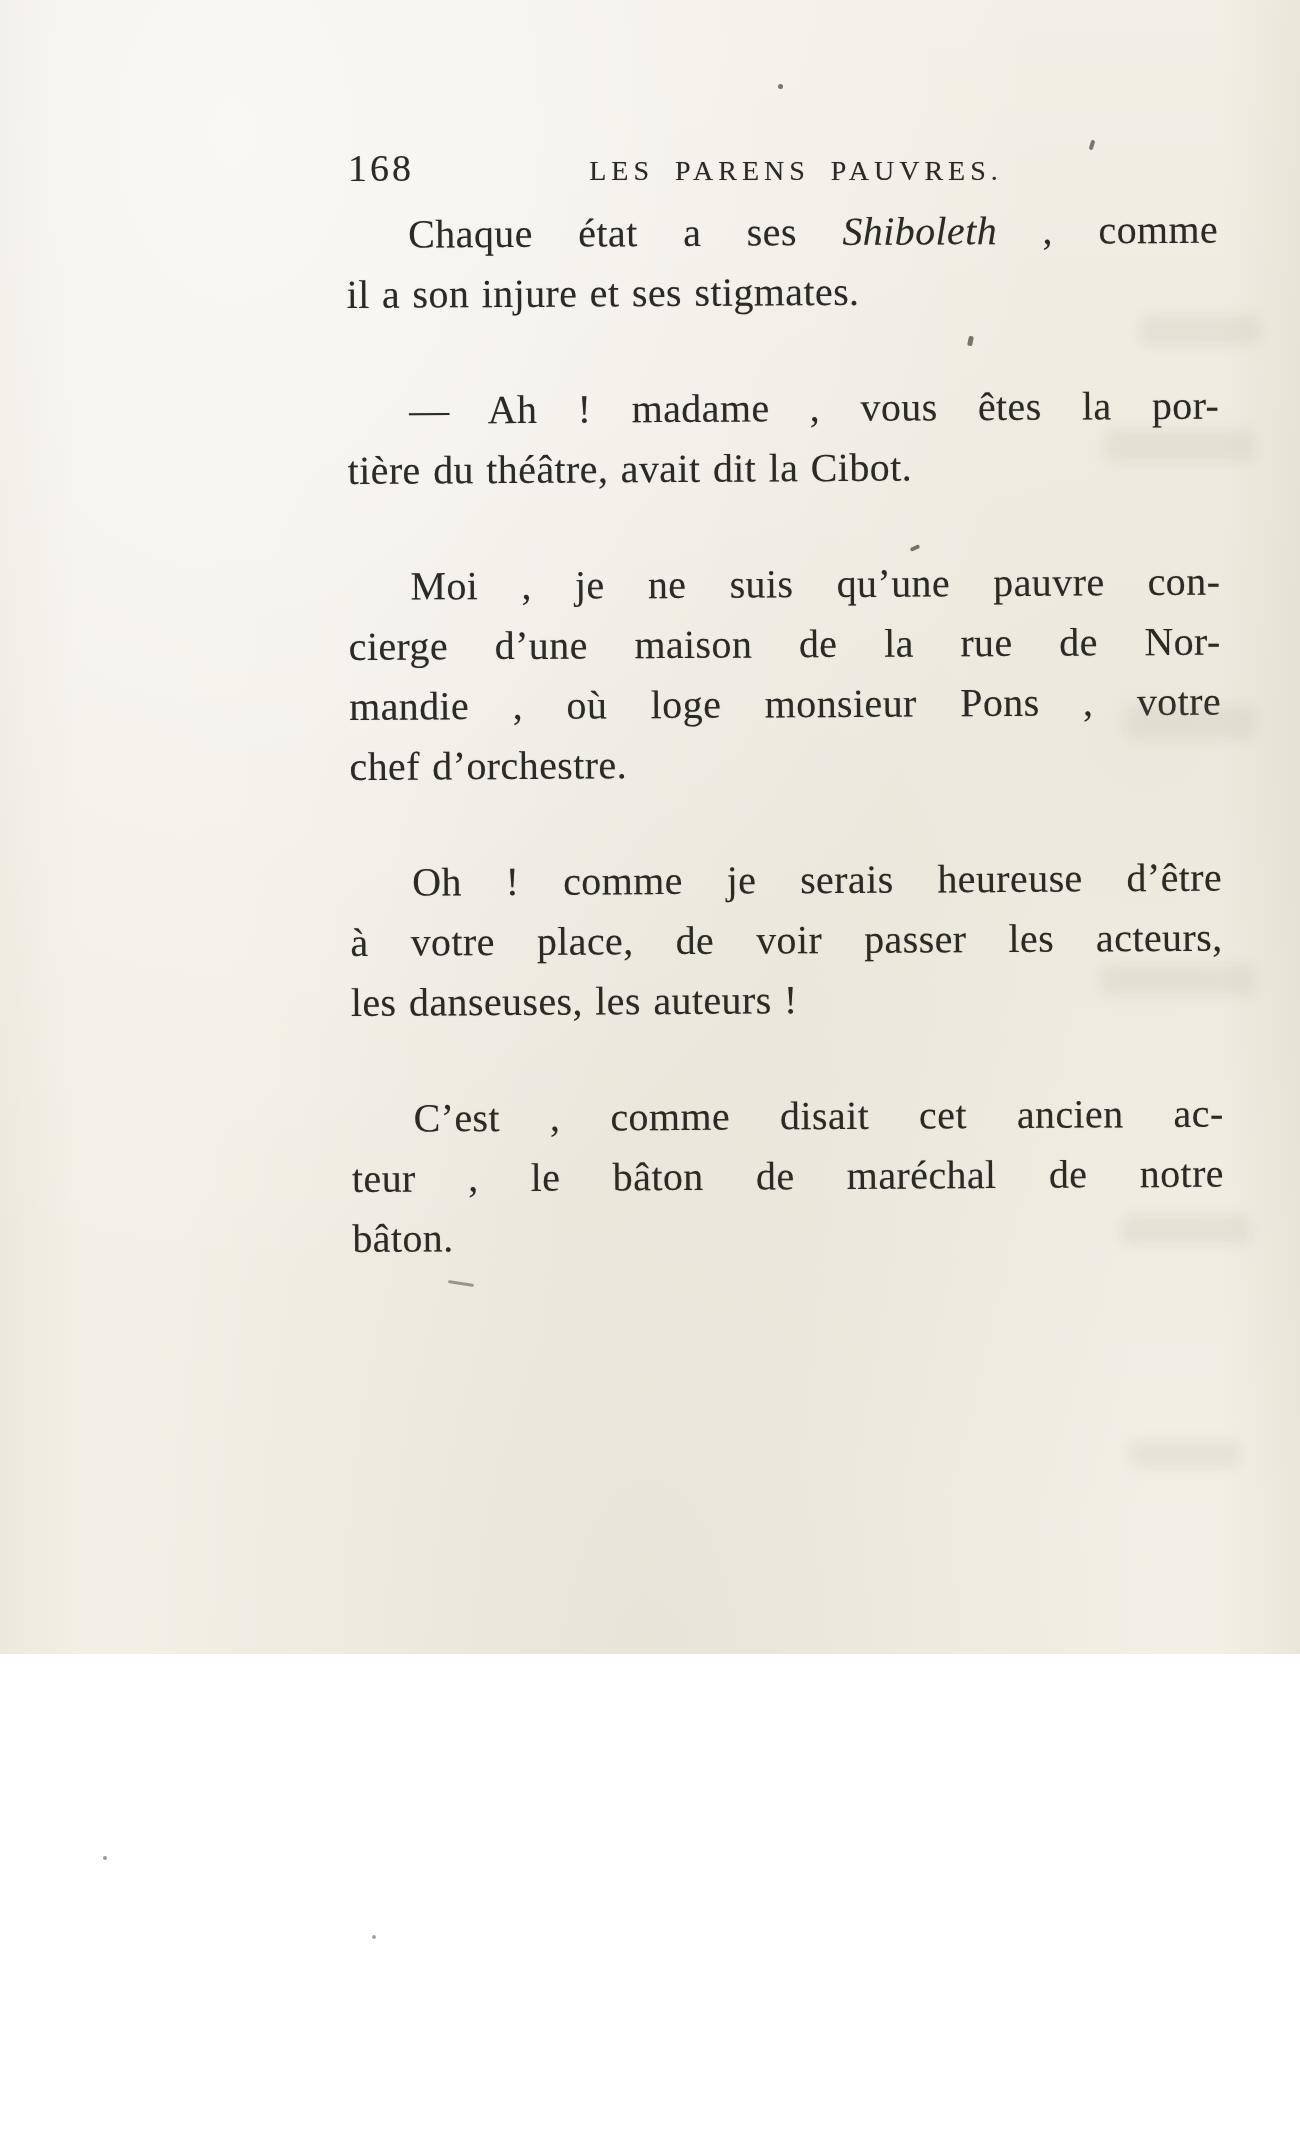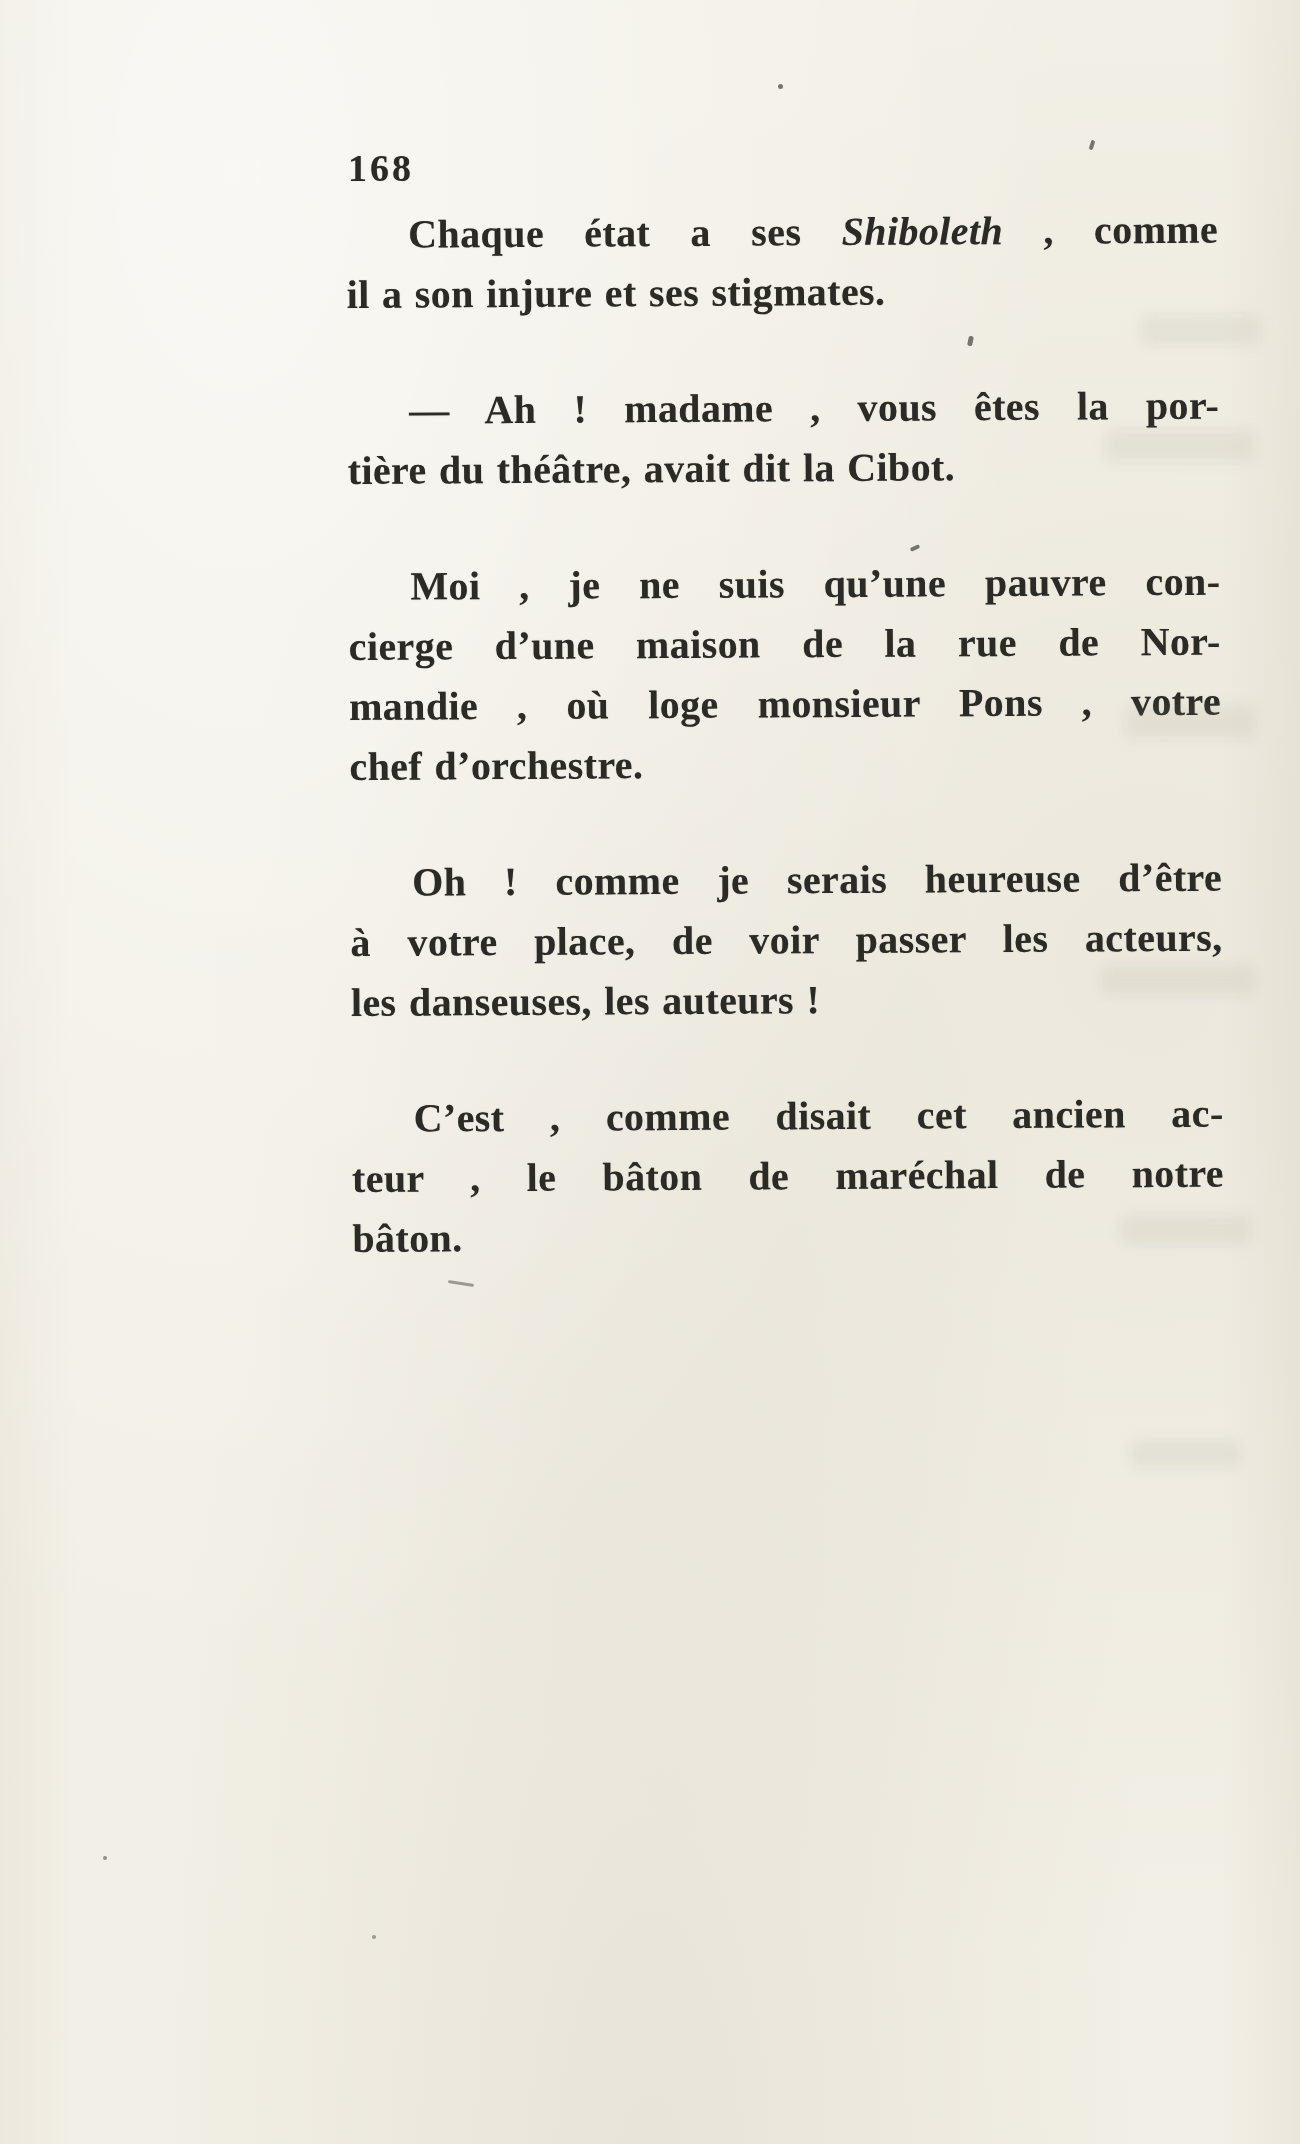--- a/index.html
+++ b/index.html
@@ -3,29 +3,28 @@
 <meta charset="utf-8">
 <style>
   * { margin:0; padding:0; box-sizing:border-box; }
   html,body { width:1300px; height:2150px; }
   body {
     font-family:"Liberation Serif","DejaVu Serif",serif;
     overflow:hidden;
   }
   .page {
     position:relative;
-    width:1300px; height:2144px;
+    width:1300px; height:1654px;
     color:var(--ink,#2b2a25);
     background:
       radial-gradient(ellipse at 18% 8%,  rgba(255,255,255,0.55), rgba(255,255,255,0) 55%),
       radial-gradient(ellipse at 88% 45%, rgba(196,190,168,0.14), rgba(196,190,168,0) 60%),
       radial-gradient(ellipse at 50% 105%,rgba(180,174,152,0.18), rgba(180,174,152,0) 55%),
       linear-gradient(90deg, rgba(210,204,184,0.20) 0%, rgba(210,204,184,0) 6%, rgba(210,204,184,0) 94%, rgba(205,198,176,0.22) 100%),
       var(--paper,#f2efe6);
-    font-weight: bold;
   }
   .header {
     position:absolute; left:346px; top:146px; width:872px; height:50px;
   }
   .pagenum {
     position:absolute; left:2px; top:0;
     font-size:38px; letter-spacing:3px;
     text-shadow:0 0 1px rgba(43,41,37,0.35);
   }
   .running-title {
@@ -61,20 +60,21 @@
     border-radius:50%;
   }
 </style>
 </head>
 <body>
 
 <div class="page">
 
   <div class="header">
     <span class="pagenum">168</span>
+    <span class="running-title">LES PARENS PAUVRES.</span>
   </div>
 
   <div class="text-block">
       <div class="paragraph">
         <div class="line first"><span>Chaque état a ses </span><span class="italic">Shiboleth</span><span> , comme</span></div>
         <div class="line last"><span>il a son injure et ses stigmates.</span></div>
       </div>
       <div class="paragraph">
         <div class="line first"><span>— Ah ! madame , vous êtes la por-</span></div>
         <div class="line last"><span>tière du théâtre, avait dit la Cibot.</span></div>

